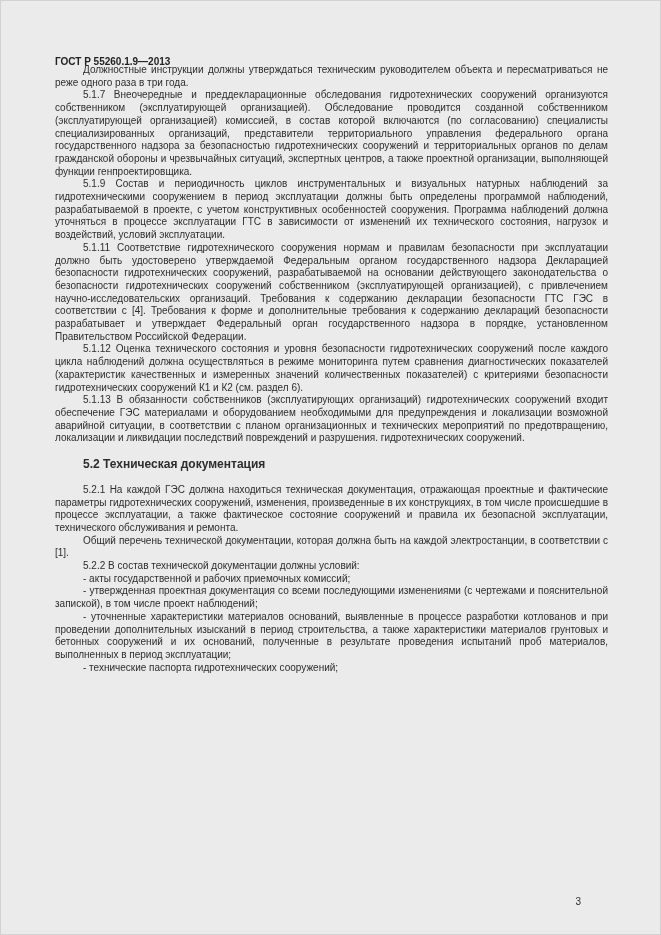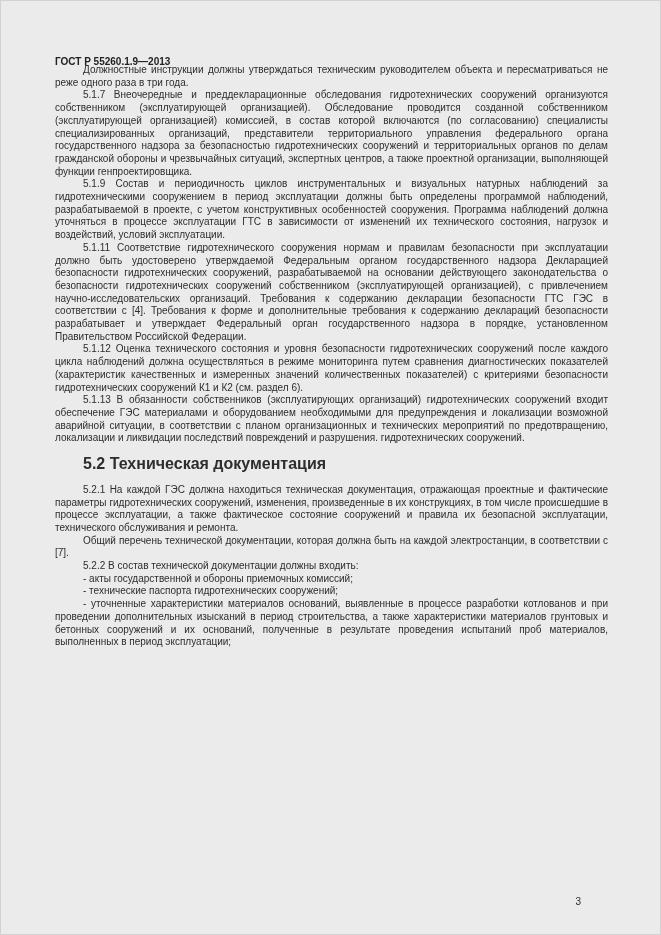--- a/index.html
+++ b/index.html
@@ -35,21 +35,21 @@
     width: 553px;
     font-size: 10px;
     line-height: 12.7px;
     text-align: justify;
   }
   .doc-body p.paragraph {
     margin: 0;
     text-indent: 28px;
   }
   .doc-body h2.heading {
-    font-size: 16px;
+    font-size: 12px;
     line-height: 12.7px;
     font-weight: bold;
     margin: 13px 0 13px 0;
     text-indent: 28px;
     text-align: left;
   }
   .page-footer {
     position: absolute;
     bottom: 28px;
     right: 80px;
@@ -64,20 +64,21 @@
   <div class="doc-header">ГОСТ Р 55260.1.9—2013</div>
   <div class="doc-body">
       <p class="paragraph">Должностные инструкции должны утверждаться техническим руководителем объекта и пересматриваться не реже одного раза в три года.</p>
       <p class="paragraph">5.1.7 Внеочередные и преддекларационные обследования гидротехнических сооружений организуются собственником (эксплуатирующей организацией). Обследование проводится созданной собственником (эксплуатирующей организацией) комиссией, в состав которой включаются (по согласованию) специалисты специализированных организаций, представители территориального управления федерального органа государственного надзора за безопасностью гидротехнических сооружений и территориальных органов по делам гражданской обороны и чрезвычайных ситуаций, экспертных центров, а также проектной организации, выполняющей функции генпроектировщика.</p>
       <p class="paragraph">5.1.9 Состав и периодичность циклов инструментальных и визуальных натурных наблюдений за гидротехническими сооружением в период эксплуатации должны быть определены программой наблюдений, разрабатываемой в проекте, с учетом конструктивных особенностей сооружения. Программа наблюдений должна уточняться в процессе эксплуатации ГТС в зависимости от изменений их технического состояния, нагрузок и воздействий, условий эксплуатации.</p>
       <p class="paragraph">5.1.11 Соответствие гидротехнического сооружения нормам и правилам безопасности при эксплуатации должно быть удостоверено утверждаемой Федеральным органом государственного надзора Декларацией безопасности гидротехнических сооружений, разрабатываемой на основании действующего законодательства о безопасности гидротехнических сооружений собственником (эксплуатирующей организацией), с привлечением научно-исследовательских организаций. Требования к содержанию декларации безопасности ГТС ГЭС в соответствии с [4]. Требования к форме и дополнительные требования к содержанию деклараций безопасности разрабатывает и утверждает Федеральный орган государственного надзора в порядке, установленном Правительством Российской Федерации.</p>
       <p class="paragraph">5.1.12 Оценка технического состояния и уровня безопасности гидротехнических сооружений после каждого цикла наблюдений должна осуществляться в режиме мониторинга путем сравнения диагностических показателей (характеристик качественных и измеренных значений количественных показателей) с критериями безопасности гидротехнических сооружений К1 и К2 (см. раздел 6).</p>
       <p class="paragraph">5.1.13 В обязанности собственников (эксплуатирующих организаций) гидротехнических сооружений входит обеспечение ГЭС материалами и оборудованием необходимыми для предупреждения и локализации возможной аварийной ситуации, в соответствии с планом организационных и технических мероприятий по предотвращению, локализации и ликвидации последствий повреждений и разрушения. гидротехнических сооружений.</p>
       <h2 class="heading">5.2 Техническая документация</h2>
       <p class="paragraph">5.2.1 На каждой ГЭС должна находиться техническая документация, отражающая проектные и фактические параметры гидротехнических сооружений, изменения, произведенные в их конструкциях, в том числе происшедшие в процессе эксплуатации, а также фактическое состояние сооружений и правила их безопасной эксплуатации, технического обслуживания и ремонта.</p>
-      <p class="paragraph">Общий перечень технической документации, которая должна быть на каждой электростанции, в соответствии с [7].</p>
-      <p class="paragraph">5.2.2 В состав технической документации должны входить:</p>
-      <p class="paragraph">- акты государственной и обороны приемочных комиссий;</p>
+      <p class="paragraph">Общий перечень технической документации, которая должна быть на каждой электростанции, в соответствии с [1].</p>
+      <p class="paragraph">5.2.2 В состав технической документации должны условий:</p>
+      <p class="paragraph">- акты государственной и рабочих приемочных комиссий;</p>
+      <p class="paragraph">- утвержденная проектная документация со всеми последующими изменениями (с чертежами и пояснительной запиской), в том числе проект наблюдений;</p>
+      <p class="paragraph">- уточненные характеристики материалов оснований, выявленные в процессе разработки котлованов и при проведении дополнительных изысканий в период строительства, а также характеристики материалов грунтовых и бетонных сооружений и их оснований, полученные в результате проведения испытаний проб материалов, выполненных в период эксплуатации;</p>
       <p class="paragraph">- технические паспорта гидротехнических сооружений;</p>
-      <p class="paragraph">- уточненные характеристики материалов оснований, выявленные в процессе разработки котлованов и при проведении дополнительных изысканий в период строительства, а также характеристики материалов грунтовых и бетонных сооружений и их оснований, полученные в результате проведения испытаний проб материалов, выполненных в период эксплуатации;</p>
     </div>
   <div class="page-footer">3</div>
 </div>
 
 </body></html>

